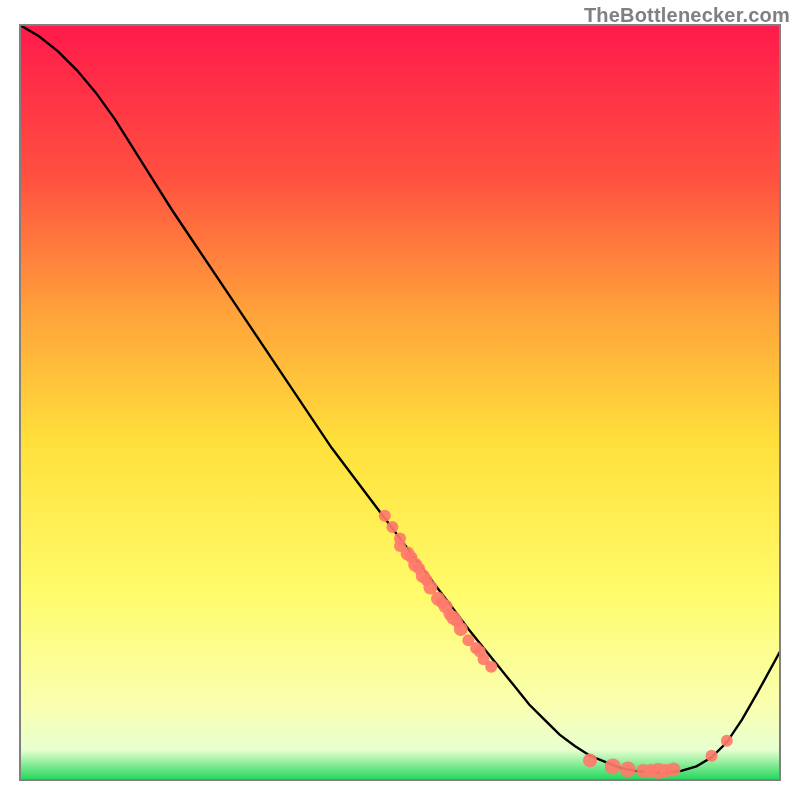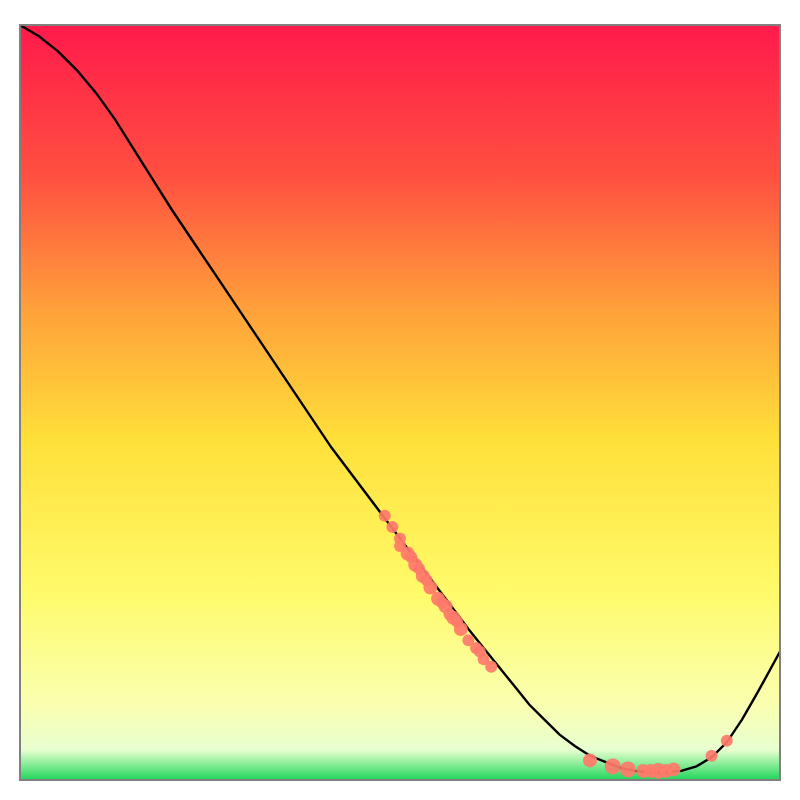--- a/index.html
+++ b/index.html
@@ -26,20 +26,21 @@
     z-index: 10;
   }
   svg {
     display: block;
   }
 </style>
 </head>
 <body>
 
 <div id="chart-root">
+  <div id="watermark">TheBottlenecker.com</div>
   <svg id="chart-svg" width="800" height="800" viewBox="0 0 800 800">
     <defs>
       <linearGradient id="bg-grad" x1="0" y1="0" x2="0" y2="1">
           <stop offset="0%" stop-color="#ff1a4b"></stop>
           <stop offset="20%" stop-color="#ff5040"></stop>
           <stop offset="38%" stop-color="#ffa23a"></stop>
           <stop offset="55.00000000000001%" stop-color="#ffe03a"></stop>
           <stop offset="75%" stop-color="#fffb6a"></stop>
           <stop offset="90%" stop-color="#faffb0"></stop>
           <stop offset="96%" stop-color="#e8ffd0"></stop>

